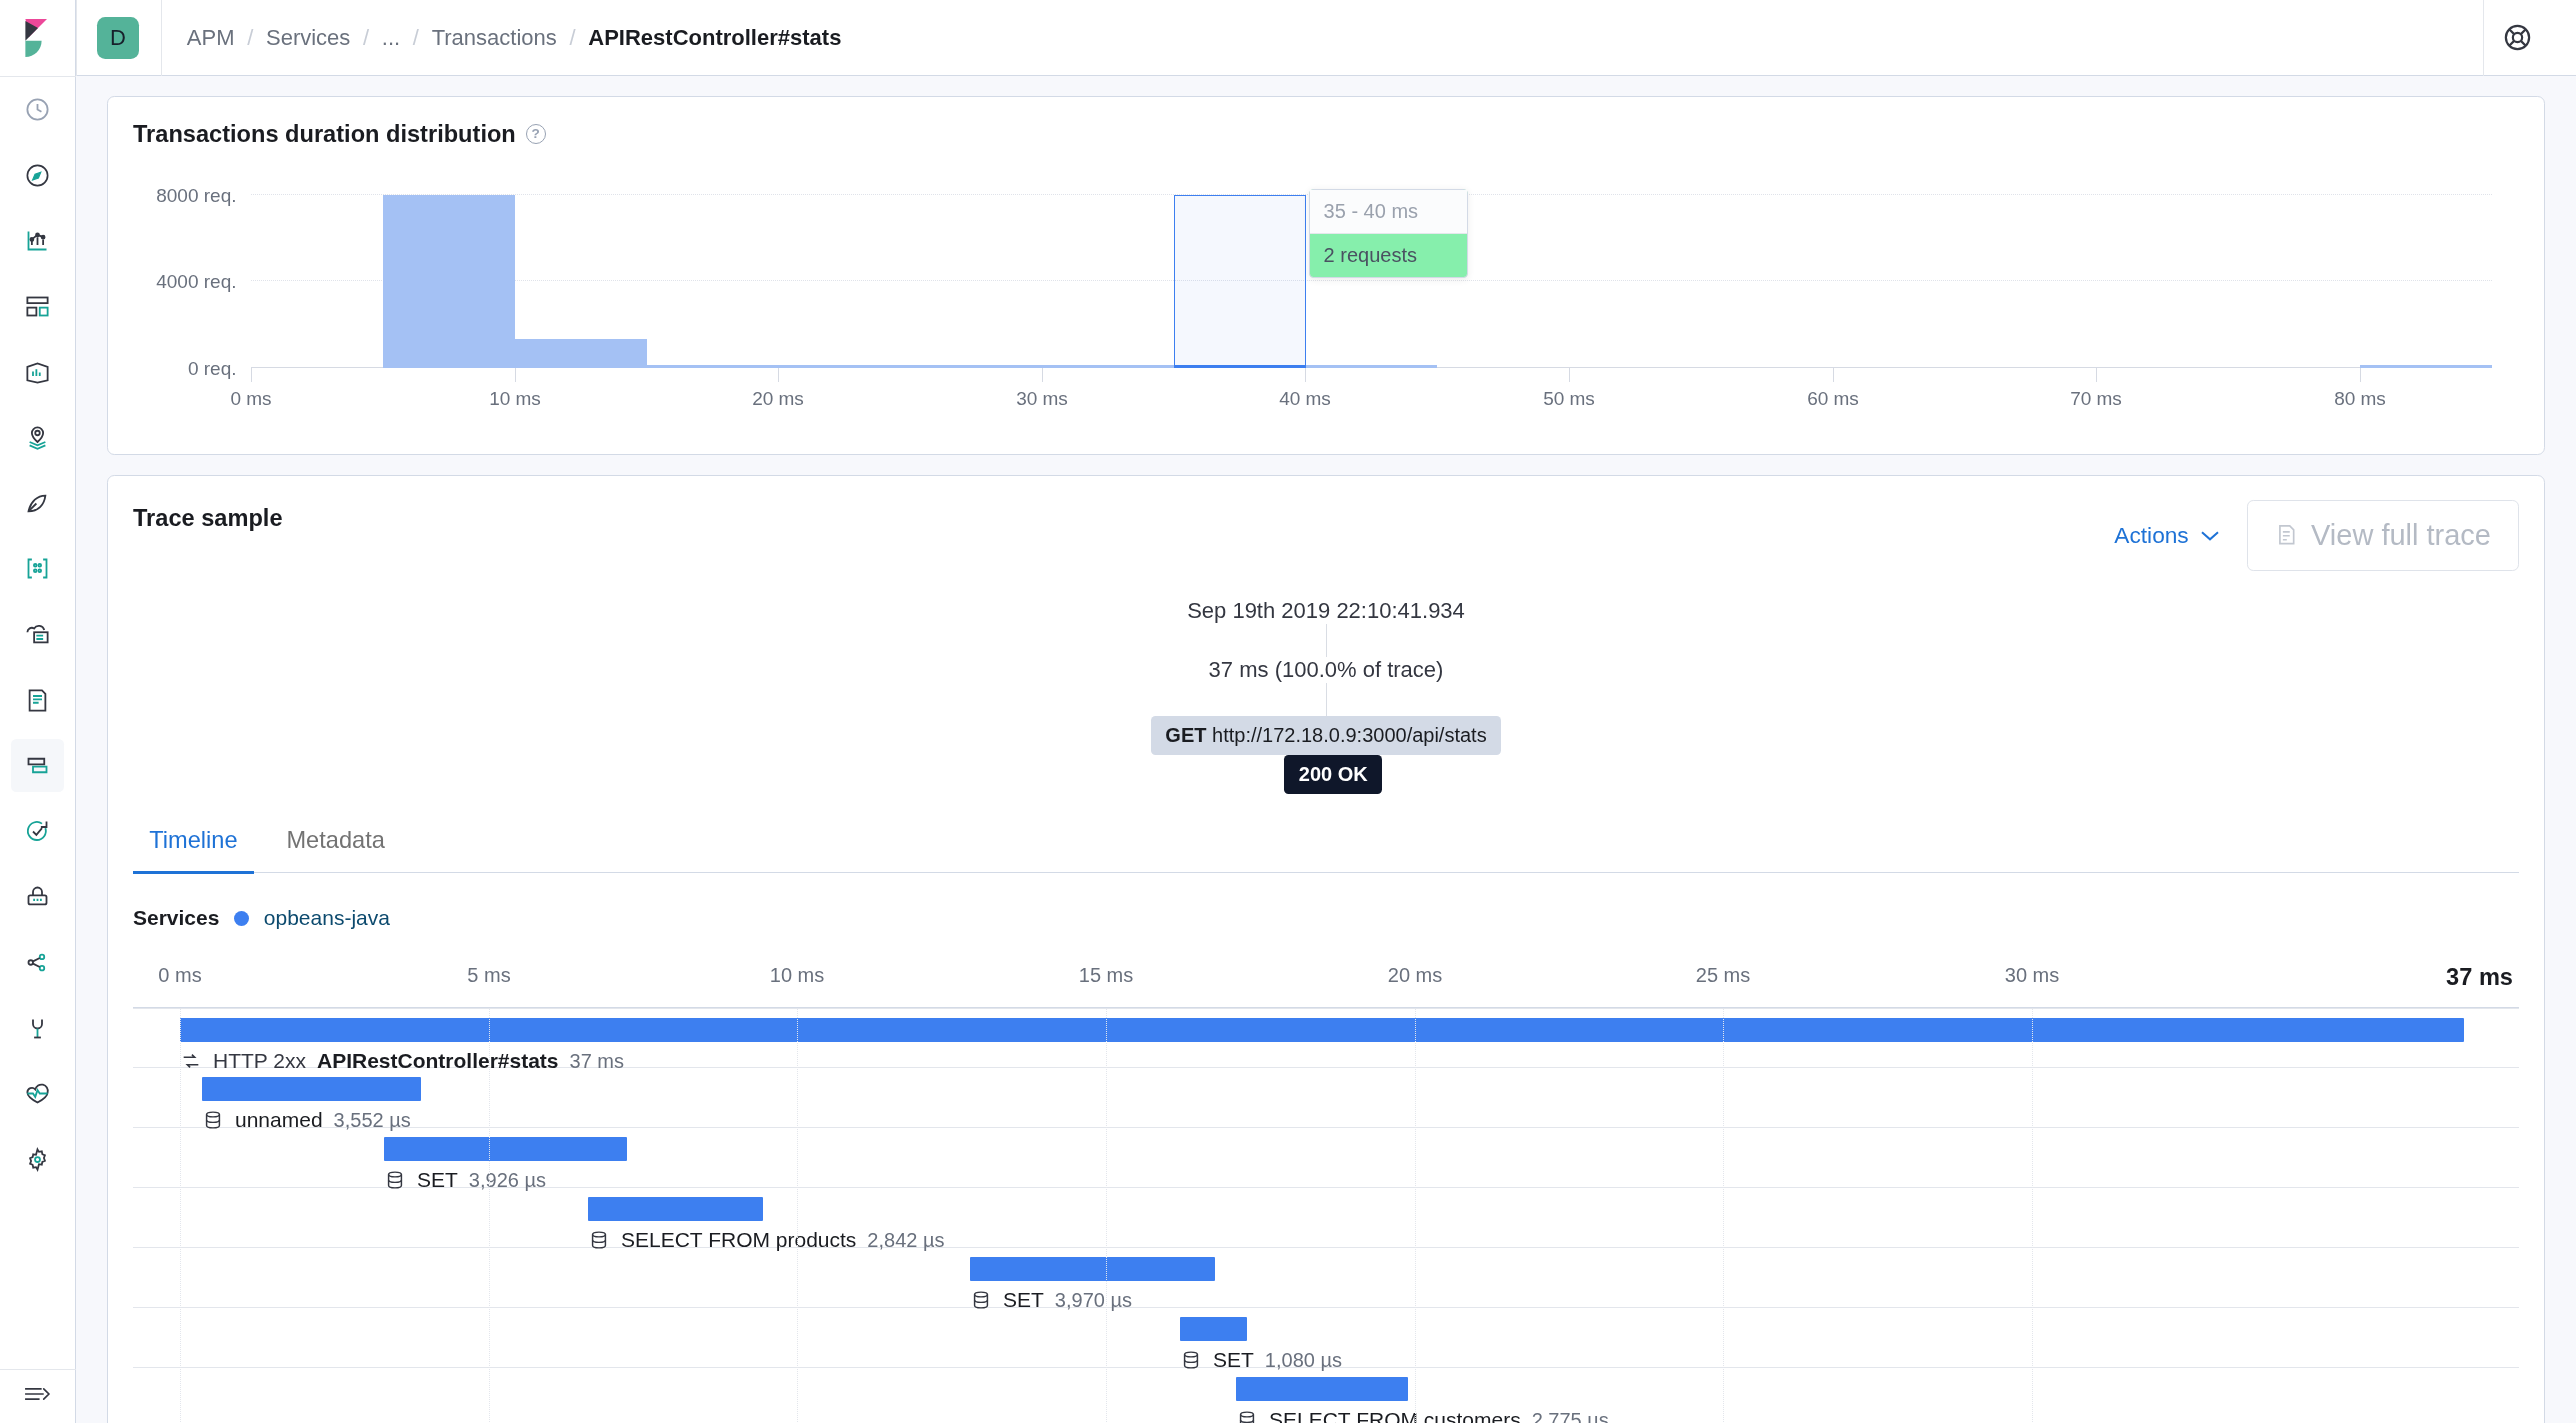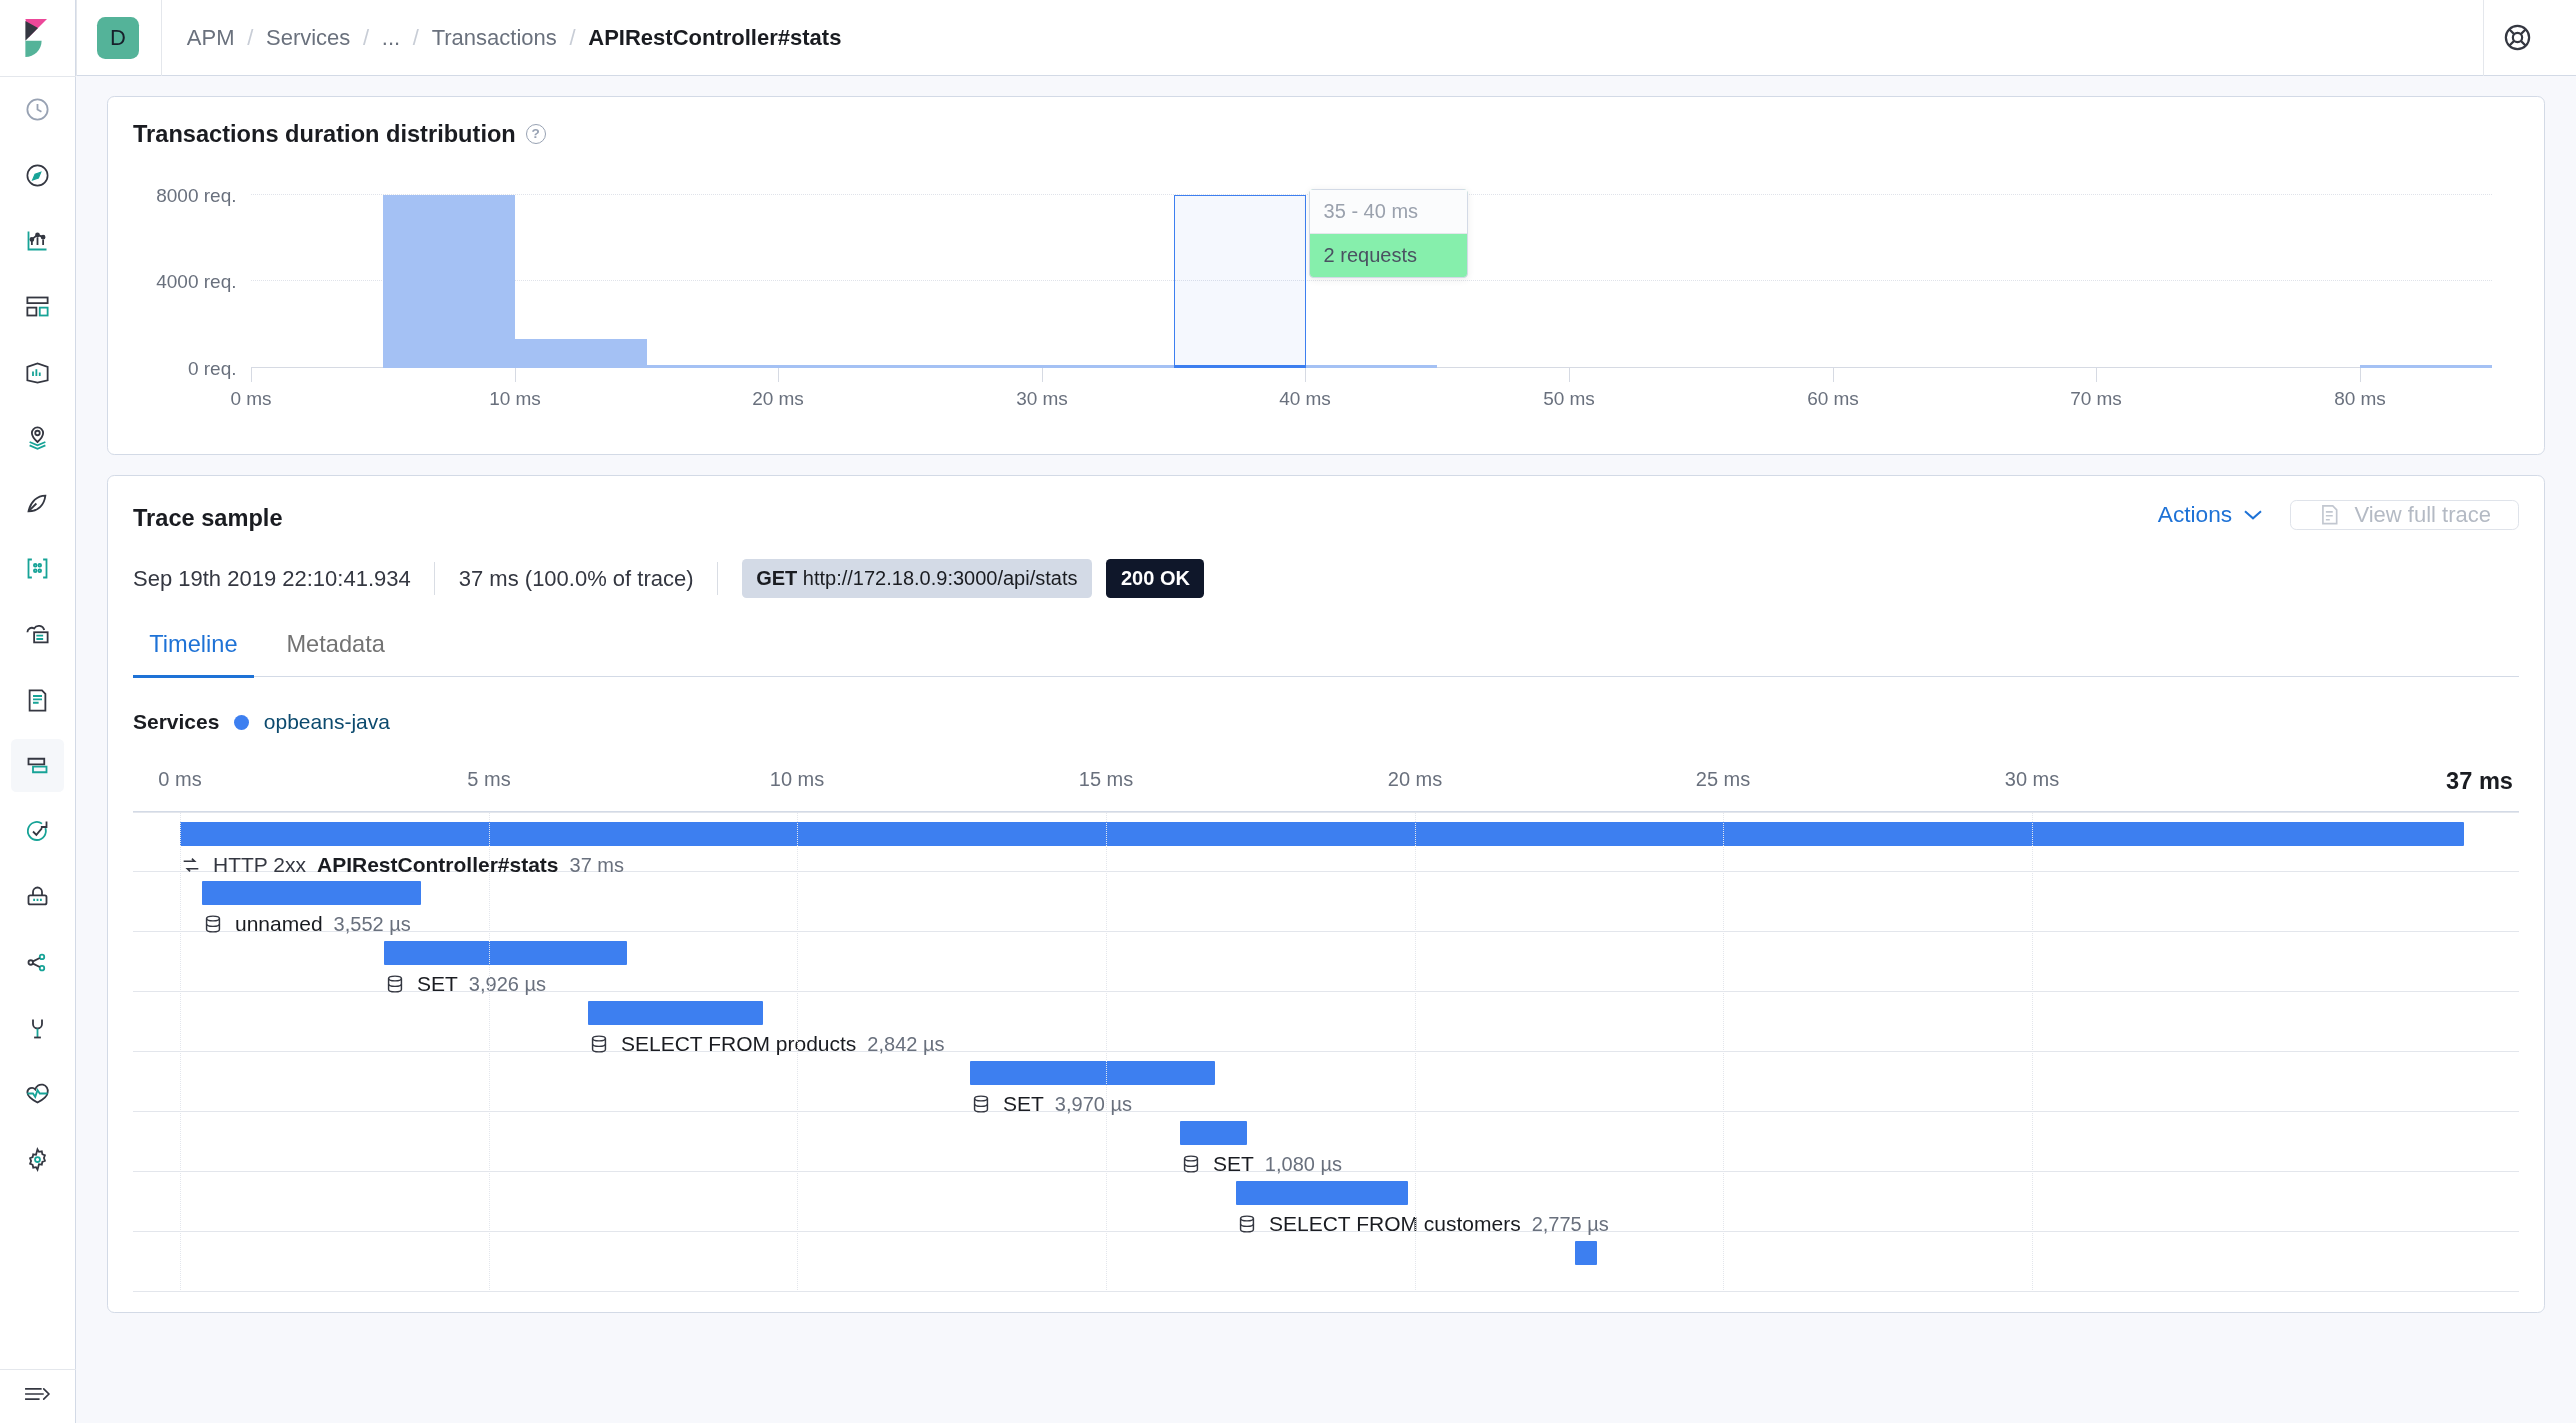--- a/index.html
+++ b/index.html
@@ -128,25 +128,25 @@
   
   .trace-head { display: flex; align-items: flex-start; }
   .trace-head-right { margin-left: auto; display: flex; align-items: center; gap: 27px; }
   .actions-btn {
     font-size: 22.7px; color: #1e72d6; display: flex; align-items: center; gap: 11px;
     cursor: pointer; font-weight: 400;
   }
   .btn-outline {
     display: flex; align-items: center; gap: 12.7px;
     border: 0.9px solid #dfe3ea; border-radius: 6.3px;
-    padding: 1px 27px; font-size: 22px; color: #b4bac4; cursor: not-allowed;
+    padding: 18px 27px; font-size: 29px; color: #b4bac4; cursor: not-allowed;
     background: #ffffff;
   }
   .meta-row {
-    display: flex; align-items: center; margin-top: 27px; font-size: 22px; color: #343741;
+    display: flex; align-items: center; margin-top: 27px; font-size: 22px; color: #343741; flex-direction: column;
   }
   .meta-sep { width: 0.9px; height: 33px; background: #d9dde4; margin: 0 23.6px; }
   .badge-url {
     background: #d3dae6; color: #1a1c21; border-radius: 4.5px;
     padding: 8.2px 14.5px; font-size: 20px; white-space: nowrap;
   }
   .badge-url b { font-weight: bold; }
   .badge-ok {
     background: #0f172a; color: #ffffff; border-radius: 4.5px;
     padding: 8.2px 14.5px; font-size: 20px; font-weight: bold; margin-left: 14.5px;

